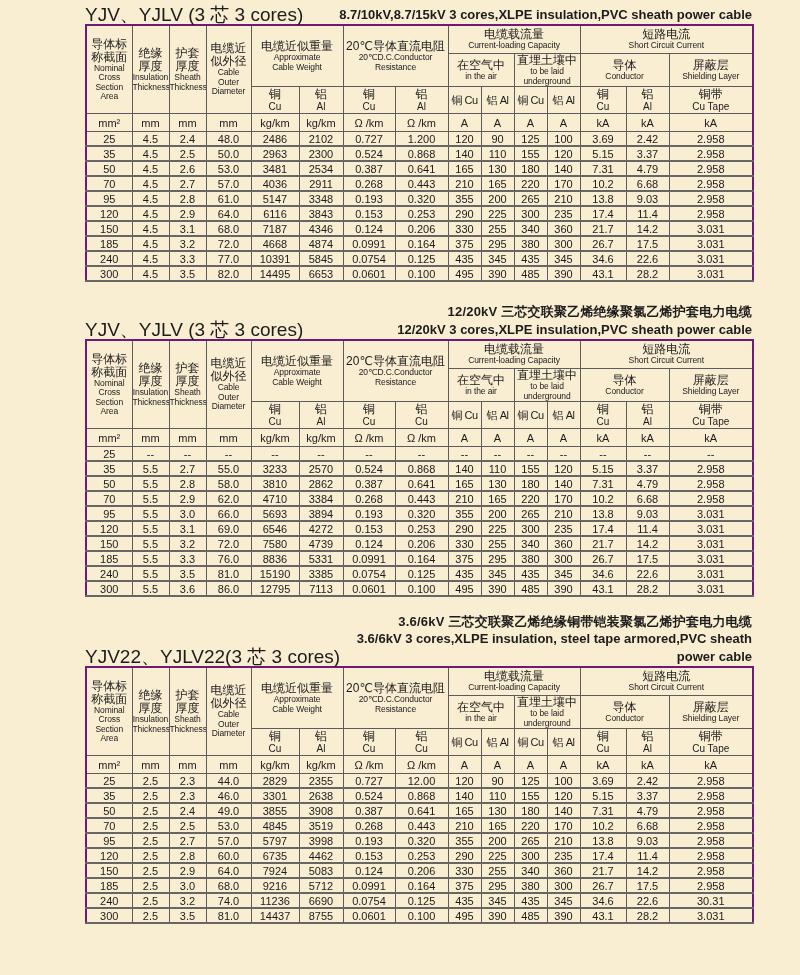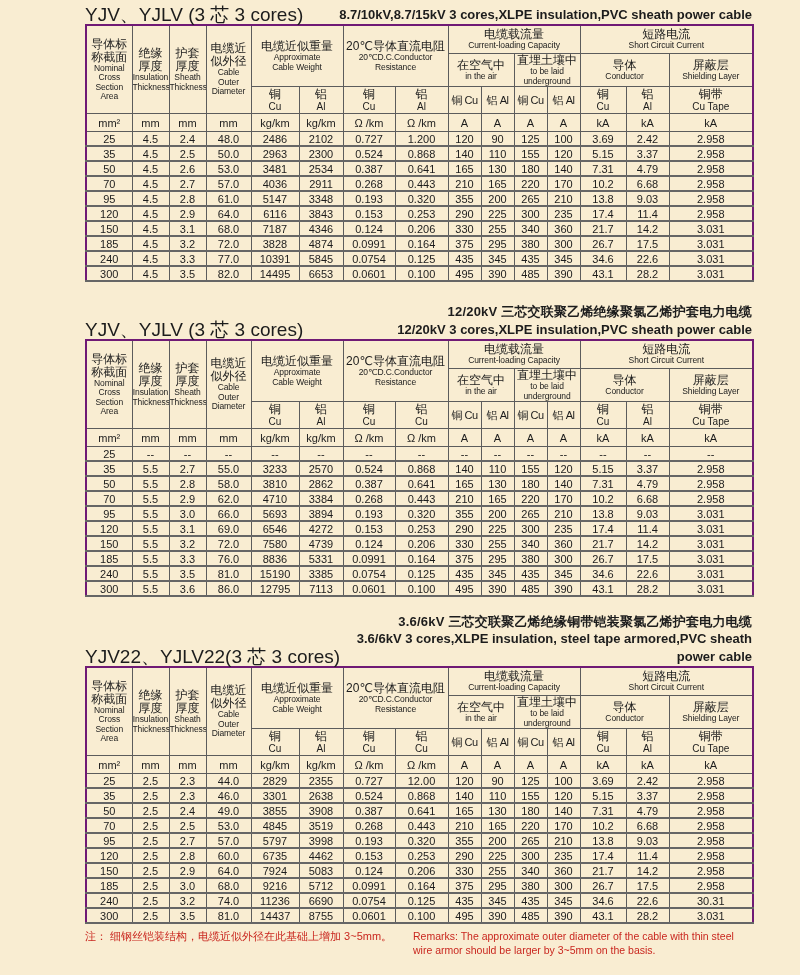--- a/index.html
+++ b/index.html
@@ -310,21 +310,21 @@
             <td class="dcell">360</td>
             <td class="dcell">21.7</td>
             <td class="dcell">14.2</td>
             <td class="dcell">3.031</td>
           </tr>
           <tr class="drow">
             <td class="dcell">185</td>
             <td class="dcell">4.5</td>
             <td class="dcell">3.2</td>
             <td class="dcell">72.0</td>
-            <td class="dcell">3828</td>
+            <td class="dcell">4668</td>
             <td class="dcell">4874</td>
             <td class="dcell">0.0991</td>
             <td class="dcell">0.164</td>
             <td class="dcell">375</td>
             <td class="dcell">295</td>
             <td class="dcell">380</td>
             <td class="dcell">300</td>
             <td class="dcell">26.7</td>
             <td class="dcell">17.5</td>
             <td class="dcell">3.031</td>
@@ -995,19 +995,15 @@
             <td class="dcell">390</td>
             <td class="dcell">485</td>
             <td class="dcell">390</td>
             <td class="dcell">43.1</td>
             <td class="dcell">28.2</td>
             <td class="dcell">3.031</td>
           </tr>
         </tbody>
       </table>
 
-    <div class="footnote">
-      <div class="note-cn">注：  细钢丝铠装结构，电缆近似外径在此基础上增加 3~5mm。</div>
-      <div class="note-en">Remarks:  The approximate  outer diameter of the cable with thin steel wire armor should be larger by 3~5mm on the basis.</div>
-    </div>
 
   </div>
 </div>
 
 </body></html>

